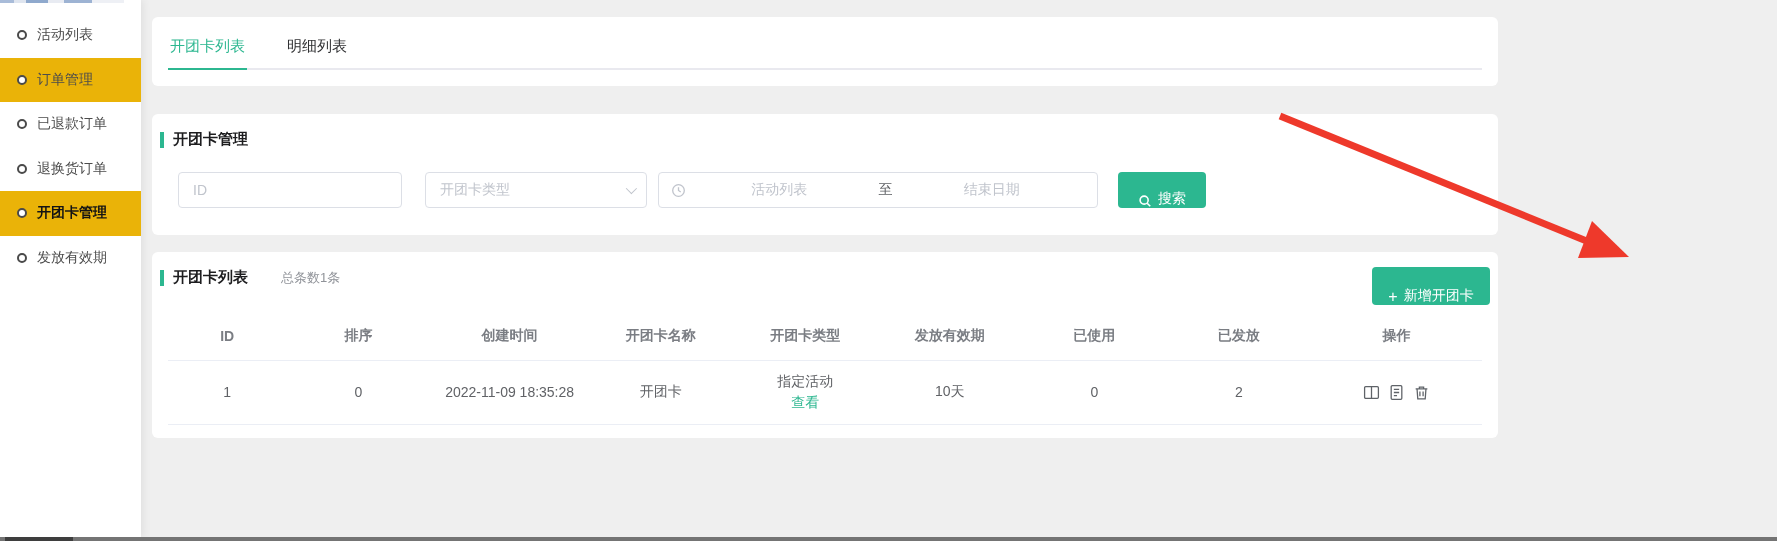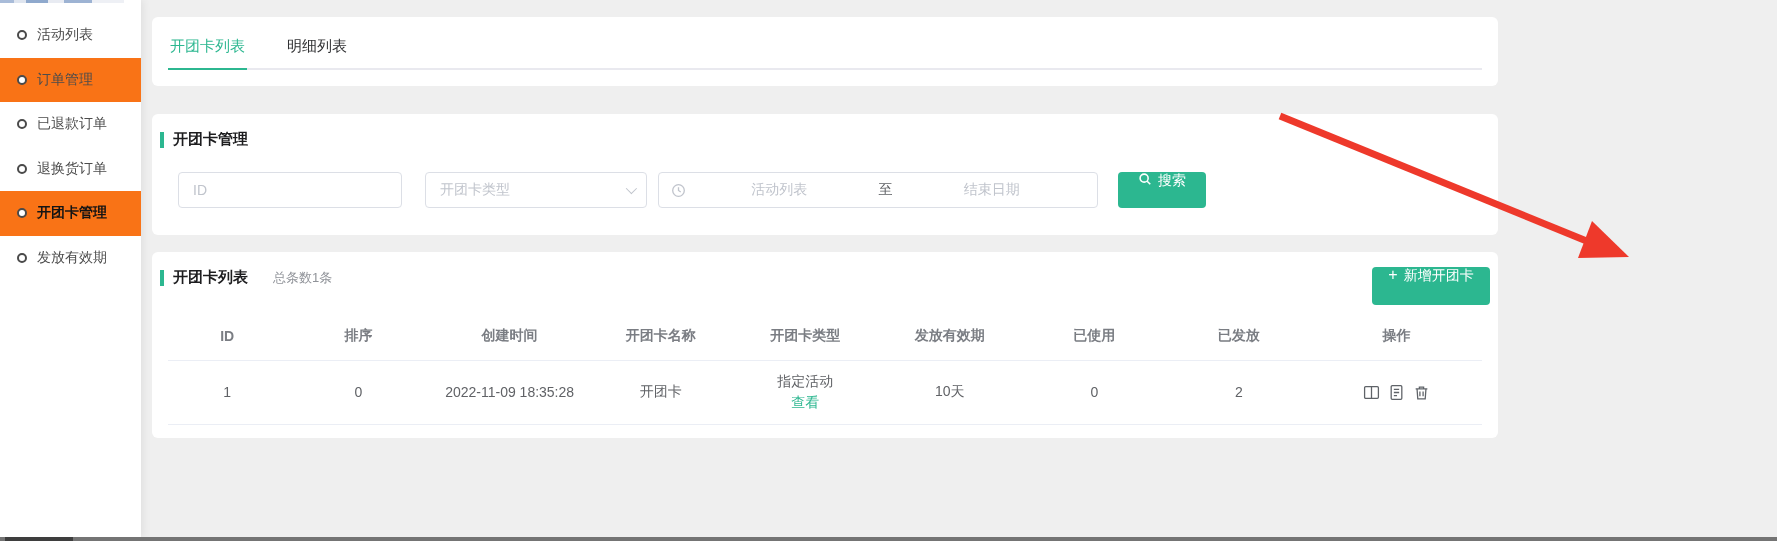--- a/index.html
+++ b/index.html
@@ -5,58 +5,58 @@
   * { margin:0; padding:0; box-sizing:border-box; }
   html,body { width:1777px; height:541px; overflow:hidden; }
   body { position:relative; background:#efefef; font-family:"Liberation Sans","DejaVu Sans",sans-serif; color:#303133; }
 
   
   .sidebar { position:absolute; left:0; top:0; width:141px; height:537px; background:#fff;
              box-shadow:2px 0 8px rgba(0,0,0,.07); z-index:2; padding-top:16px; }
   .side-item { height:44.5px; display:flex; align-items:center; gap:10px; padding-left:17px;
                font-size:14px; color:#4c4c4c; cursor:pointer; }
   .side-item:first-child { margin-top:-3px; }
-  .side-item.hl { background:#f97316; }
+  .side-item.hl { background:#eab308; }
   .side-item.active .side-label { font-weight:bold; color:#141414; }
   .ring { width:10px; height:10px; border:2px solid #4a4a4a; border-radius:50%; flex:0 0 auto; background:#fff; }
 
   
   .top-strip { position:absolute; left:0; top:0; width:124px; height:3px; z-index:3;
       background:linear-gradient(90deg,#a9bcd9 0 14px,#dfe5ef 14px 26px,#8fa9cd 26px 48px,#e8ebf2 48px 64px,#9db3d3 64px 92px,#eef0f5 92px 124px); }
   .bottom-bar { position:absolute; left:0; top:537px; width:1777px; height:4px; background:#747474; z-index:4; }
   .bottom-bar .smudge { position:absolute; left:5px; top:0; width:68px; height:4px; background:#3e3e3e; }
 
   
   .card { position:absolute; left:152px; width:1346px; background:#fff; border-radius:6px; }
   .tabs-card { top:17px; height:69px; }
   .tabs { margin:11px 16px 0; display:flex; gap:38px; border-bottom:2px solid #e9e9ef; }
   .tab { font-size:15px; padding:9px 2px 12px; color:#303133; cursor:pointer; }
   .tab.active { color:var(--accent); border-bottom:2px solid var(--accent); margin-bottom:-2px; }
 
   .filter-card { top:114px; height:121px; }
   .sec-title { position:absolute; left:8px; top:16px; display:flex; align-items:center; gap:9px; }
   .bar { width:4px; height:16px; background:var(--accent); }
   .sec-title .t { font-size:15px; font-weight:bold; color:#1d1d1f; }
-  .sec-title .total { font-size:13px; color:#909399; margin-left:16px; }
+  .sec-title .total { font-size:13px; color:#909399; margin-left:24px; }
 
   .ctl { position:absolute; top:58px; height:36px; border:1px solid #dcdfe6; border-radius:4px; background:#fff;
          display:flex; align-items:center; font-size:14px; }
   .ph { color:#c0c4cc; }
   #f-id { left:26px; width:224px; }
   #f-id input { border:none; outline:none; width:100%; height:100%; padding:0 14px; font-size:14px;
                 font-family:inherit; background:transparent; color:#606266; border-radius:4px; }
   #f-id input::placeholder { color:#c0c4cc; }
   #f-type { left:273px; width:222px; padding:0 12px 0 14px; cursor:pointer; justify-content:space-between; }
   .chev { width:8px; height:8px; border-right:1.6px solid #c0c4cc; border-bottom:1.6px solid #c0c4cc;
           transform:rotate(45deg) translateY(-2px); }
   #f-date { left:506px; width:440px; padding:0 12px; cursor:pointer; }
   #f-date .seg { flex:1; text-align:center; }
   #f-date .sep { color:#606266; padding:0 6px; }
   .btn { background:var(--accent); color:#fff; border:none; border-radius:4px; display:flex;
-         align-items:flex-start; justify-content:center; gap:6px; font-size:14px; cursor:pointer; font-family:inherit; }
+         align-items:flex-end; justify-content:center; gap:6px; font-size:14px; cursor:pointer; font-family:inherit; }
   #f-search { position:absolute; left:966px; top:58px; width:88px; height:36px; }
 
   .table-card { top:252px; height:186px; }
   #add-btn { position:absolute; right:8px; top:15px; width:118px; height:38px; }
   #add-btn .plus { font-size:16px; line-height:1; }
   table { position:absolute; left:16px; top:60px; width:calc(100% - 32px); border-collapse:collapse; table-layout:fixed; }
   th { height:48px; font-size:14px; font-weight:bold; color:#7a7d83; border-bottom:1px solid #ebeef5; text-align:center; }
   td { height:64px; font-size:14px; color:#606266; border-bottom:1px solid #ebeef5; text-align:center; }
   .link { color:var(--accent); cursor:pointer; margin-top:3px; display:inline-block; }
   .acts { display:flex; align-items:center; justify-content:center; gap:8px; }

